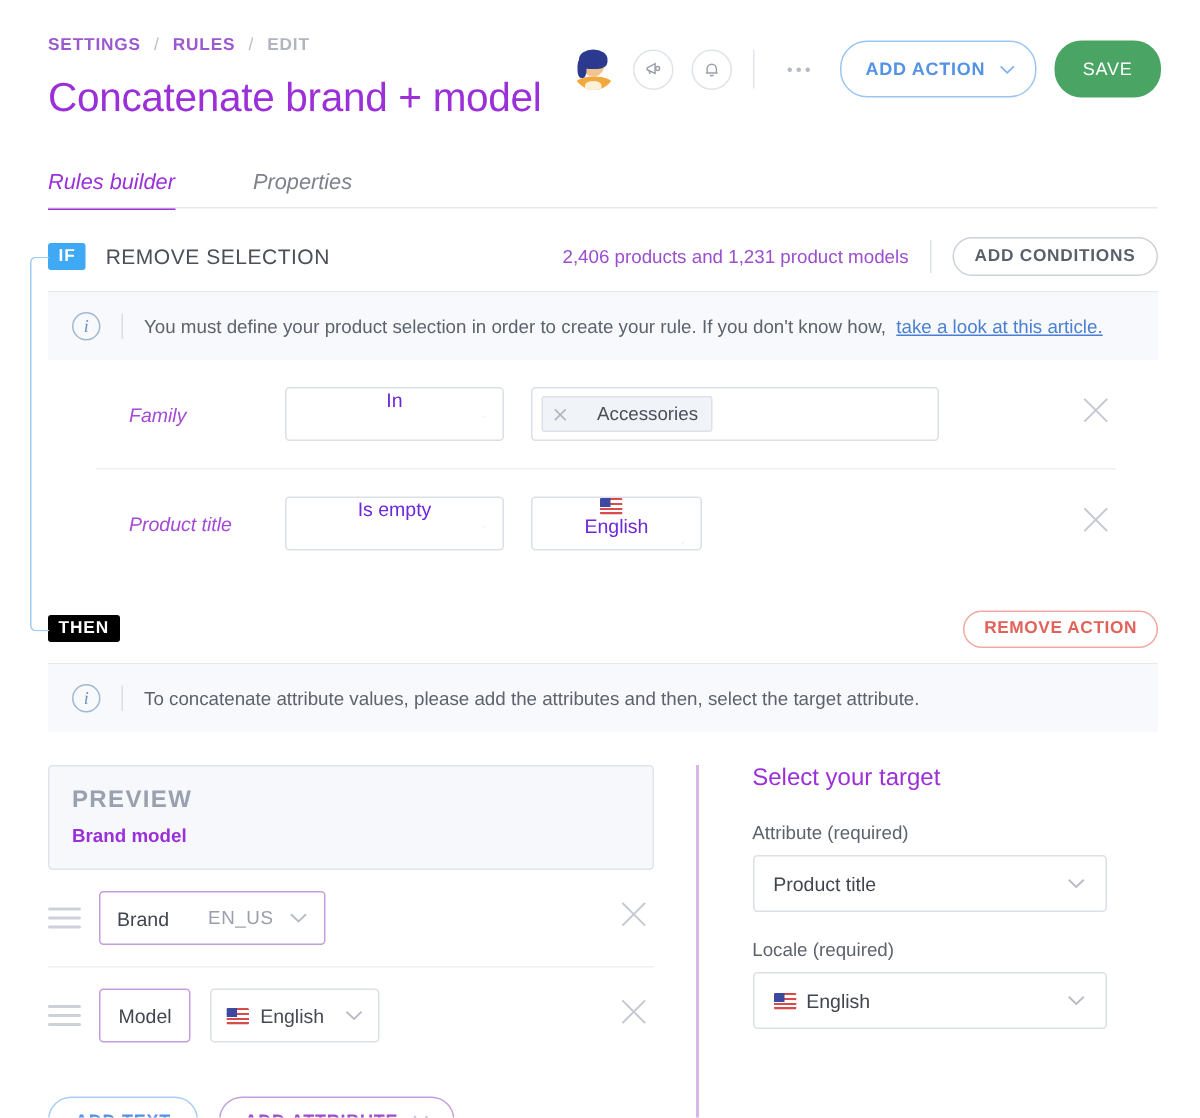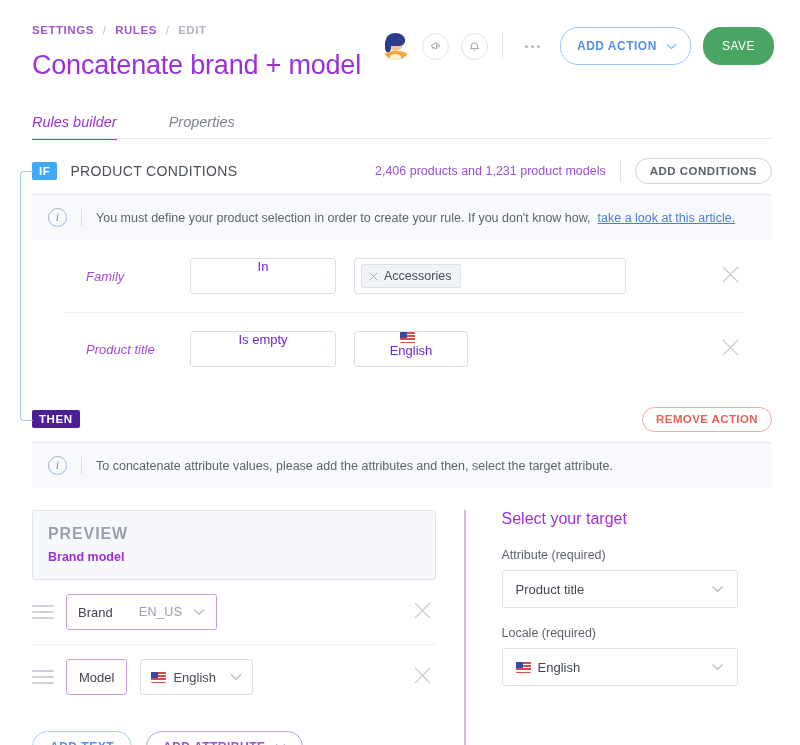--- a/index.html
+++ b/index.html
@@ -58,21 +58,21 @@
     border-radius: 4px 0 0 4px;
   }
 
   
   .section-head { display:flex; align-items:center; padding: 0 28px 0 32px; height: 24px; }
   .badge {
     color:#fff; font-size:11.5px; font-weight:700; letter-spacing:.6px;
     padding: 3px 7px; border-radius:2px; flex:none;
   }
   .badge.if { background:#3fa9f5; }
-  .badge.then { background:#4c1d95; }
+  .badge.then { background:#000000; }
   .sec-title { font-size:14px; color:#4a4f58; letter-spacing:.35px; margin-left:13px; }
   .spacer { flex:1 1 auto; }
   .count-text { font-size:12.5px; color:#9b4fd0; margin-right:14px; }
   .hdiv { width:1px; height:22px; background:#dde1e8; margin-right:14px; }
   .btn-outline-grey { border:1px solid #cdd2da; color:#5a6069; background:#fff; padding:0 14px; height:26px; font-size:11.5px; }
   .btn-outline-red { border:1px solid #f0a9a2; color:#e06258; background:#fff; padding:0 13px; height:25px; font-size:11.5px; letter-spacing:.4px; }
 
   
   .panel { margin: 11px 28px 0 32px; border-top:1px solid #e7eaef; }
   .info-bar {
@@ -97,21 +97,21 @@
     display:flex; align-items:center; padding: 0 11px; font-size:13px; color:#6d28d9; cursor:pointer;flex-direction:column;
   }
   .select .chev { margin-left:auto; padding-left:10px; }
   .sel-op { width:146px; }
   .tag-field {
     border:1px solid #dbdfe6; border-radius:3px; background:#fff; height:36px; width:272px;
     display:flex; align-items:center; padding: 0 6px; margin-left:18px;
   }
   .tag {
     background:#f0f3f7; border:1px solid #dde2ea; border-radius:2px; height:24px;
-    display:flex; align-items:center; gap:6px; padding: 0 9px 0 7px; font-size:12.5px; color:#4a4f58;
+    display:flex; align-items:center; gap:20px; padding: 0 9px 0 7px; font-size:12.5px; color:#4a4f58;
   }
   .sel-locale { width:114px; margin-left:18px; }
   .flag { width:15px; height:11px; border-radius:1px; overflow:hidden; position:relative; flex:none; margin-right:7px; display:inline-block; background:#f0f1f3;}
   .flag .stripes { position:absolute; inset:0;
     background: repeating-linear-gradient(to bottom, #d94a4a 0 1.6px, #ffffff 1.6px 3.2px); }
   .flag .canton { position:absolute; left:0; top:0; width:7px; height:6px; background:#3b4aa0; }
   .row-x { margin-left:auto; cursor:pointer; padding-right:4px; }
 
   
   .then-body { display:flex; margin: 22px 28px 0 32px; }
@@ -213,21 +213,21 @@
   <div class="tabs">
     <div class="tab active">Rules builder</div>
     <div class="tab">Properties</div>
   </div>
 
   <div class="rule-area">
     <div class="bracket"></div>
 
     <div class="section-head">
       <span class="badge if">IF</span>
-      <span class="sec-title">PRODUCT CONDITIONS</span>
+      <span class="sec-title">REMOVE SELECTION</span>
       <span class="spacer"></span>
       <span class="count-text">2,406 products and 1,231 product models</span>
       <span class="hdiv"></span>
       <span class="btn-pill btn-outline-grey">ADD CONDITIONS</span>
     </div>
 
     <div class="panel">
       <div class="info-bar">
         <span class="info-i">i</span>
         <span class="info-sep"></span>

